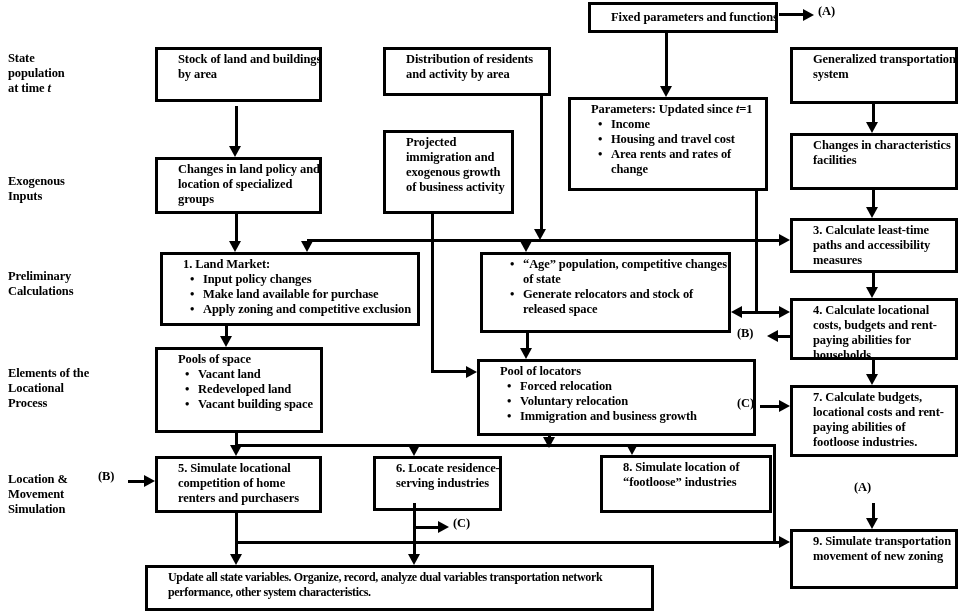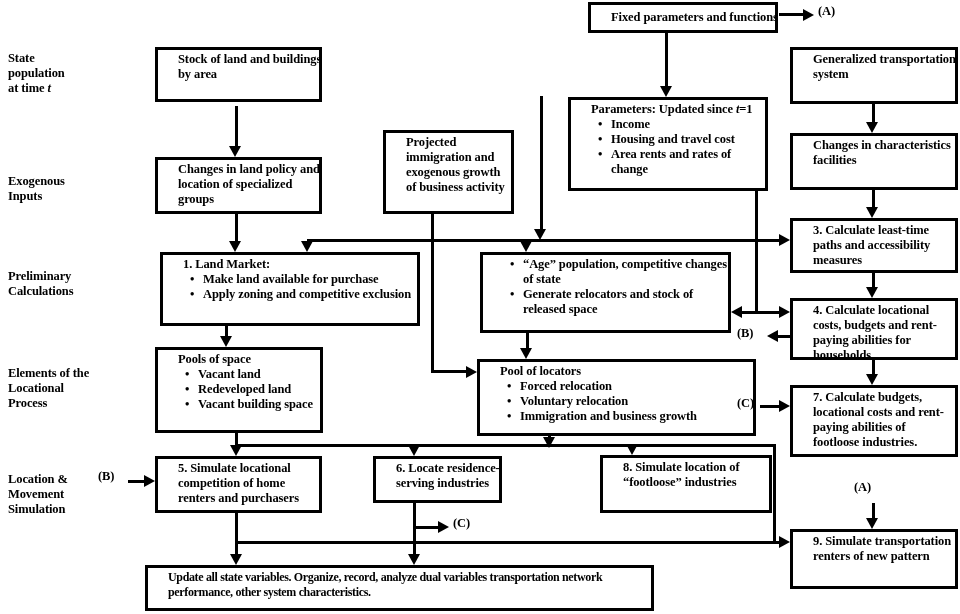--- a/index.html
+++ b/index.html
@@ -70,20 +70,26 @@
       </div>
   </div>
 
   <div class="box" style="left:155px;top:47px;width:167px;height:55px">
     <div>
         <div>Stock of land and buildings</div>
         <div>by area</div>
       </div>
   </div>
 
+  <div class="box" style="left:383px;top:47px;width:168px;height:49px">
+    <div>
+        <div>Distribution of residents</div>
+        <div>and activity by area</div>
+      </div>
+  </div>
 
   <div class="box" style="left:790px;top:47px;width:168px;height:57px">
     <div>
         <div>Generalized transportation</div>
         <div>system</div>
       </div>
   </div>
 
   <div class="box" style="left:568px;top:97px;width:200px;height:94px">
     <div><span>Parameters: Updated since </span><span class="it">t</span><span>=1</span></div>
@@ -134,20 +140,25 @@
         <div>3. Calculate least-time</div>
         <div>paths and accessibility</div>
         <div>measures</div>
       </div>
   </div>
 
   <div class="box" style="left:160px;top:252px;width:260px;height:74px">
     <div>1. Land Market:</div>
     <div class="bul">
         <div class="bl">
+          <div>Input policy changes</div>
+        </div>
+      </div>
+    <div class="bul">
+        <div class="bl">
           <div>Make land available for purchase</div>
         </div>
       </div>
     <div class="bul">
         <div class="bl">
           <div>Apply zoning and competitive exclusion</div>
         </div>
       </div>
   </div>
 
@@ -223,38 +234,38 @@
   </div>
 
   <div class="box" style="left:155px;top:456px;width:167px;height:57px">
     <div>
         <div>5. Simulate locational</div>
         <div>competition of home</div>
         <div>renters and purchasers</div>
       </div>
   </div>
 
-  <div class="box" style="left:373px;top:456px;width:129px;height:47px">
+  <div class="box" style="left:373px;top:456px;width:129px;height:55px">
     <div>
         <div>6. Locate residence-</div>
         <div>serving industries</div>
       </div>
   </div>
 
   <div class="box" style="left:600px;top:455px;width:172px;height:58px">
     <div>
         <div>8. Simulate location of</div>
         <div>“footloose” industries</div>
       </div>
   </div>
 
   <div class="box" style="left:790px;top:529px;width:168px;height:60px">
     <div>
         <div>9. Simulate transportation</div>
-        <div>renters of new pattern</div>
+        <div>movement of new zoning</div>
       </div>
   </div>
 
   <div class="box small" style="left:145px;top:565px;width:509px;height:46px">
     <div>
         <div>Update all state variables. Organize, record, analyze dual variables transportation network</div>
         <div>performance, other system characteristics.</div>
       </div>
   </div>
 

